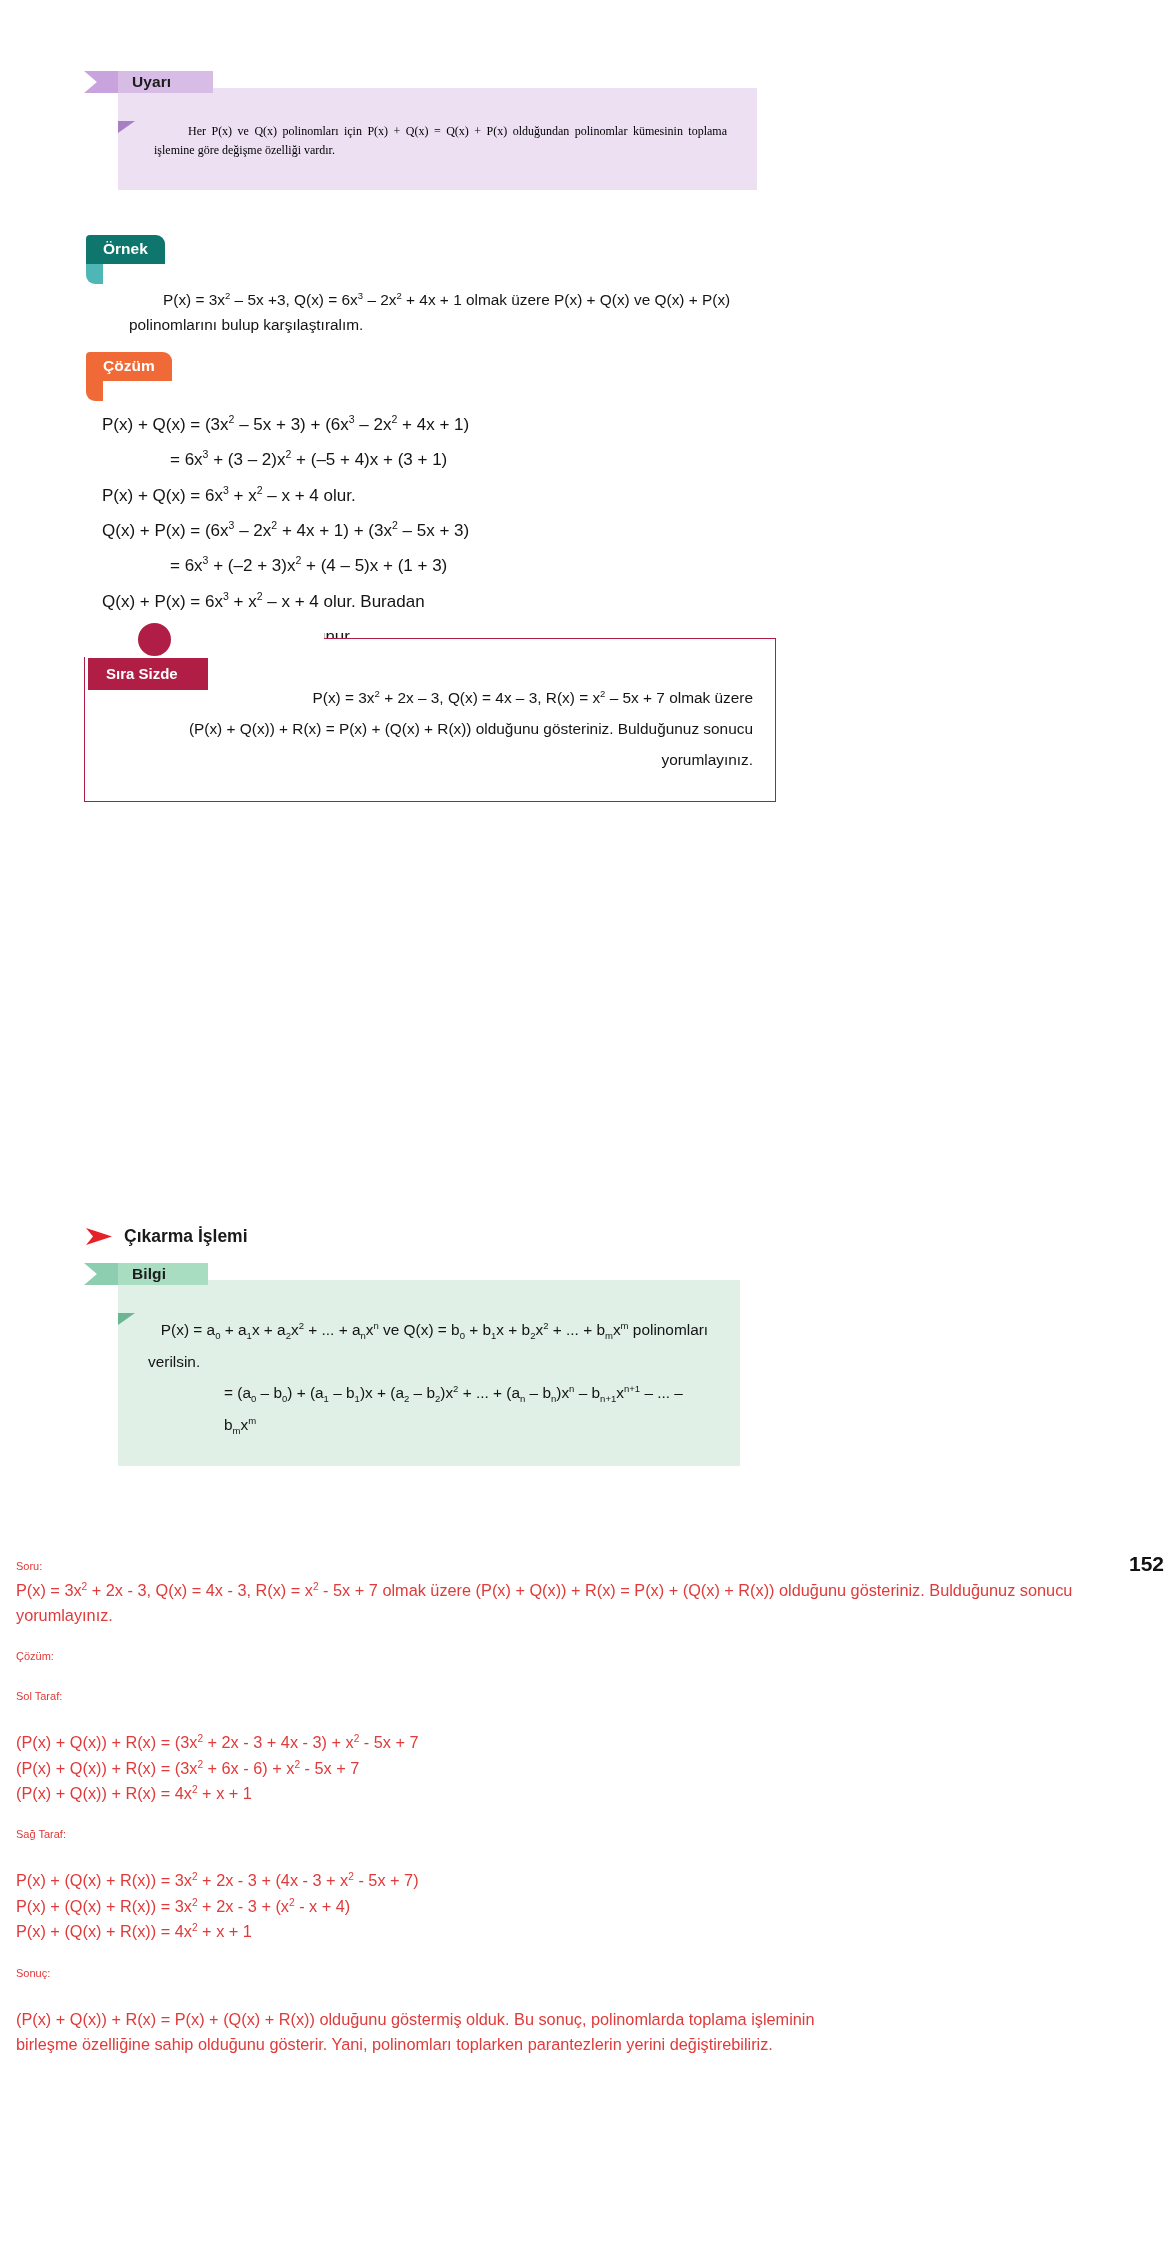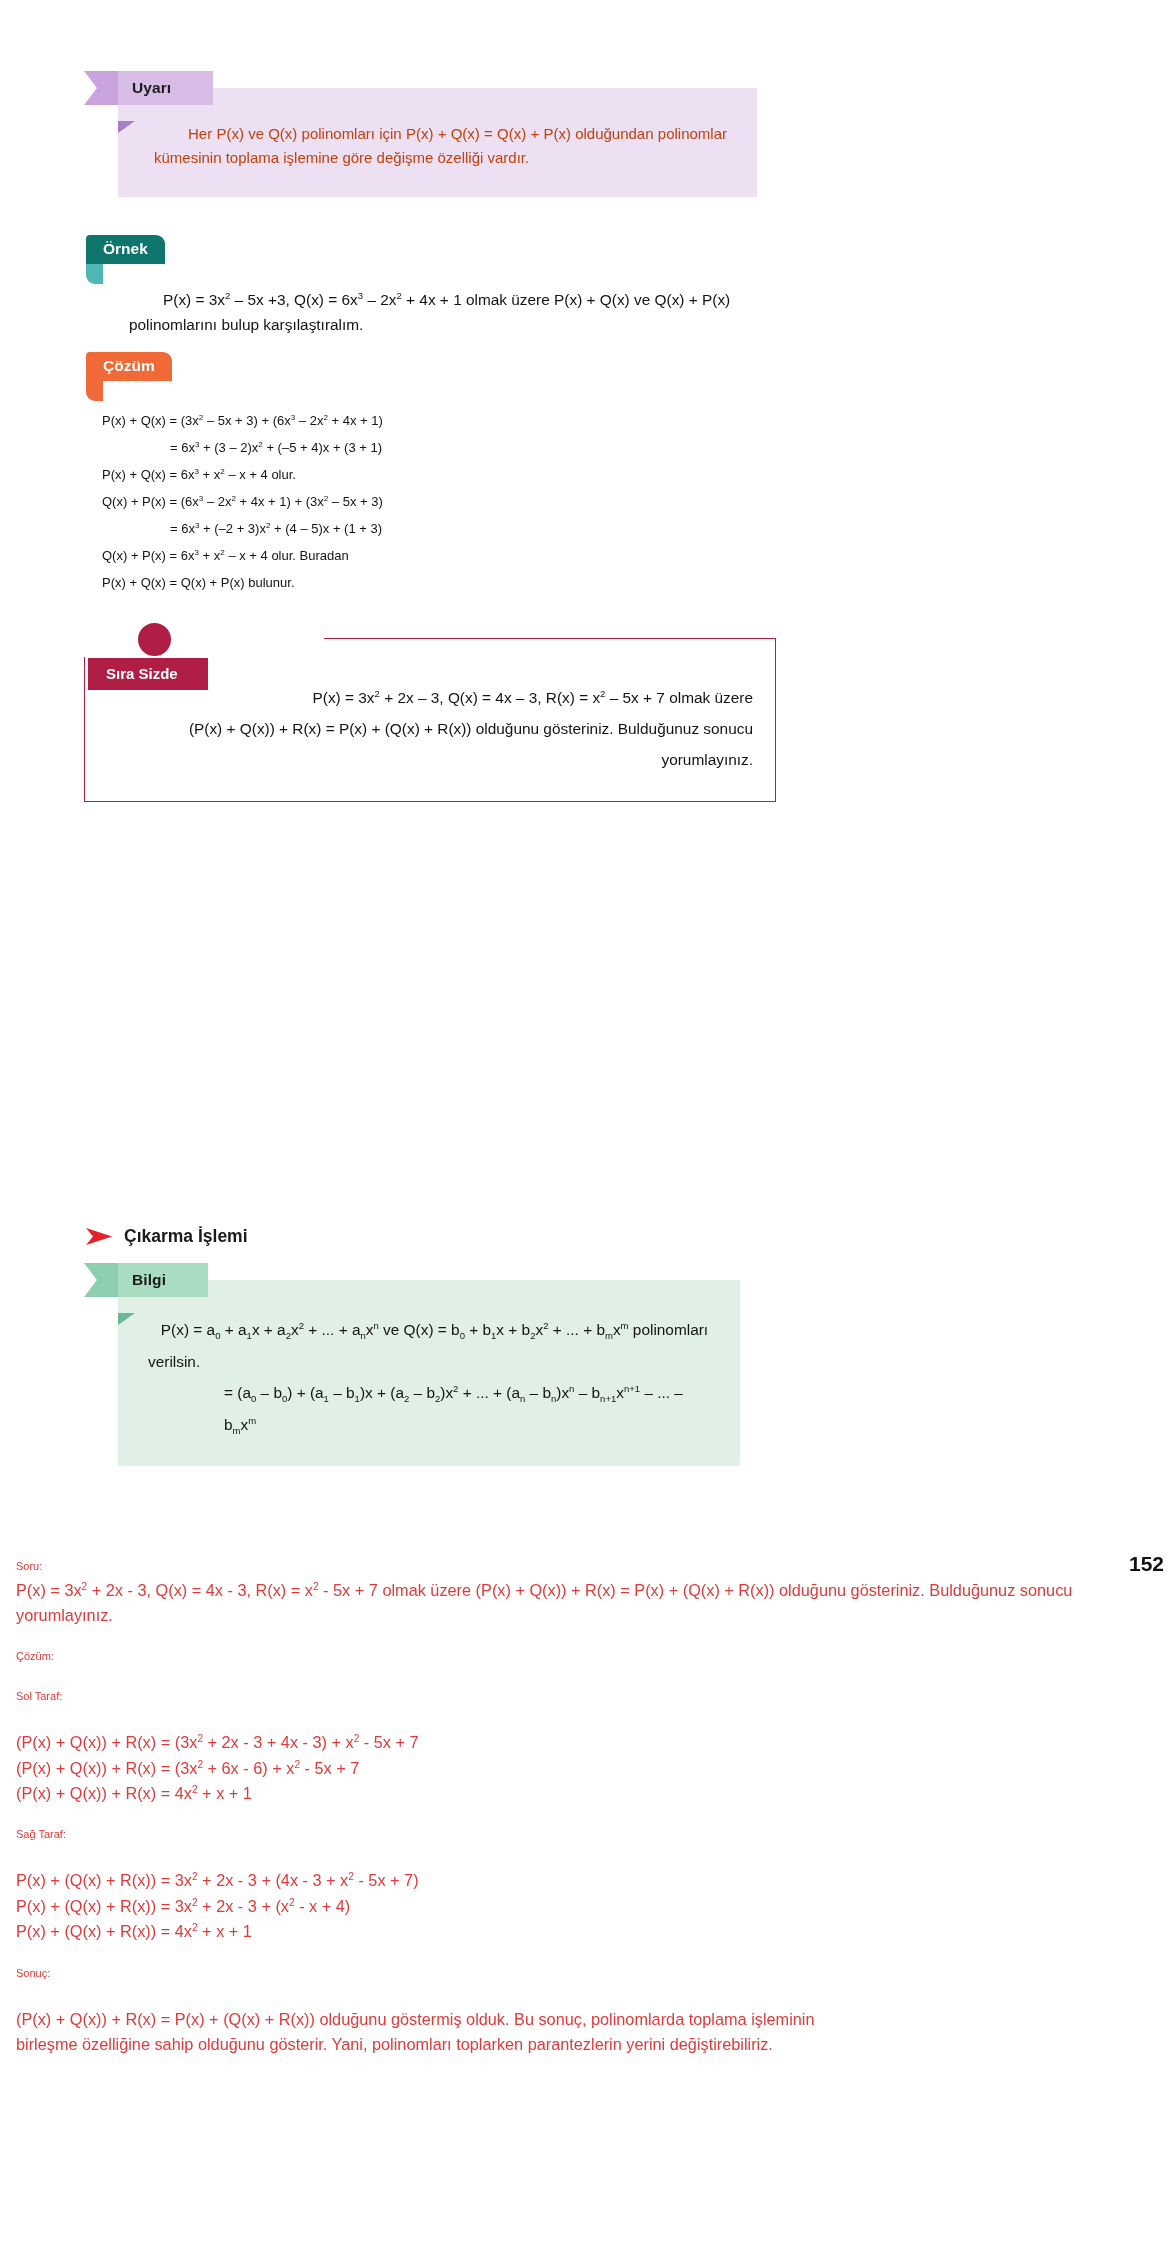--- a/index.html
+++ b/index.html
@@ -36,21 +36,21 @@
   .uyari-body {
     background: #ece0f2;
     padding: 34px 30px 26px 36px;
     box-sizing: border-box;
     min-height: 102px;
   }
   .ribbon {
     position: absolute;
     left: -34px;
     top: -17px;
-    height: 34px;
+    height: 22px;
     display: flex;
     align-items: stretch;
     z-index: 4;
   }
   .ribbon-notch {
     width: 34px;
     background: #c9a3dd;
     clip-path: polygon(0 0, 100% 0, 100% 100%, 0 100%, 38% 50%);
   }
   .ribbon-label {
@@ -67,25 +67,26 @@
     position: absolute;
     left: 0px;
     top: 33px;
     width: 0;
     height: 0;
     border-left: 17px solid #a87fc4;
     border-bottom: 12px solid transparent;
     z-index: 3;
   }
   .uyari-text {
-    font-size: 15px;
+    font-size: 12px;
     line-height: 1.62;
-    color: #c2410c;
+    color: #000000;
     text-indent: 34px;
     text-align: justify;
+    font-family: Liberation Serif, serif;
   }
 
   
   .ornek-wrap { position: absolute; left: 86px; top: 235px; width: 700px; }
   .tab-badge {
     position: relative;
     display: inline-block;
     background: #0f766e;
     color: #fff;
     font-size: 15.5px;
@@ -109,21 +110,21 @@
     font-size: 15.4px;
     line-height: 1.62;
     color: #141414;
   }
   .ornek-text .indent { text-indent: 34px; display: block; margin-left: 43px; }
 
   
   .cozum-wrap { position: absolute; left: 86px; top: 352px; width: 760px; }
   .cozum-lines {
     margin-top: 26px;
-    font-size: 13px;
+    font-size: 17px;
     line-height: 2.08;
     color: #141414;
     padding-left: 16px;
   }
   .cozum-lines .eqline { white-space: nowrap; }
   .cozum-lines .eqline.ind { padding-left: 68px; }
 
   
   .sira-wrap {
     position: absolute;

